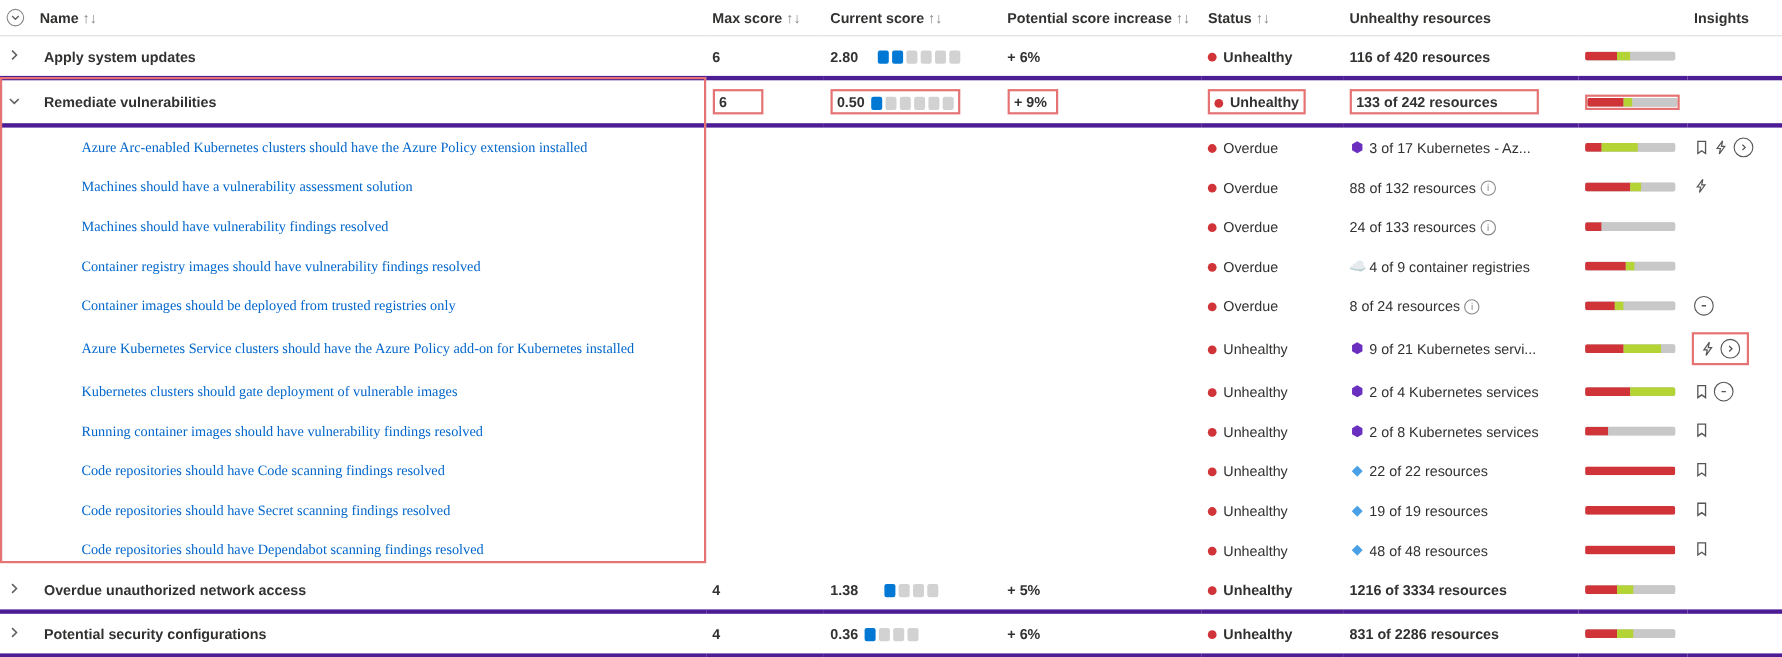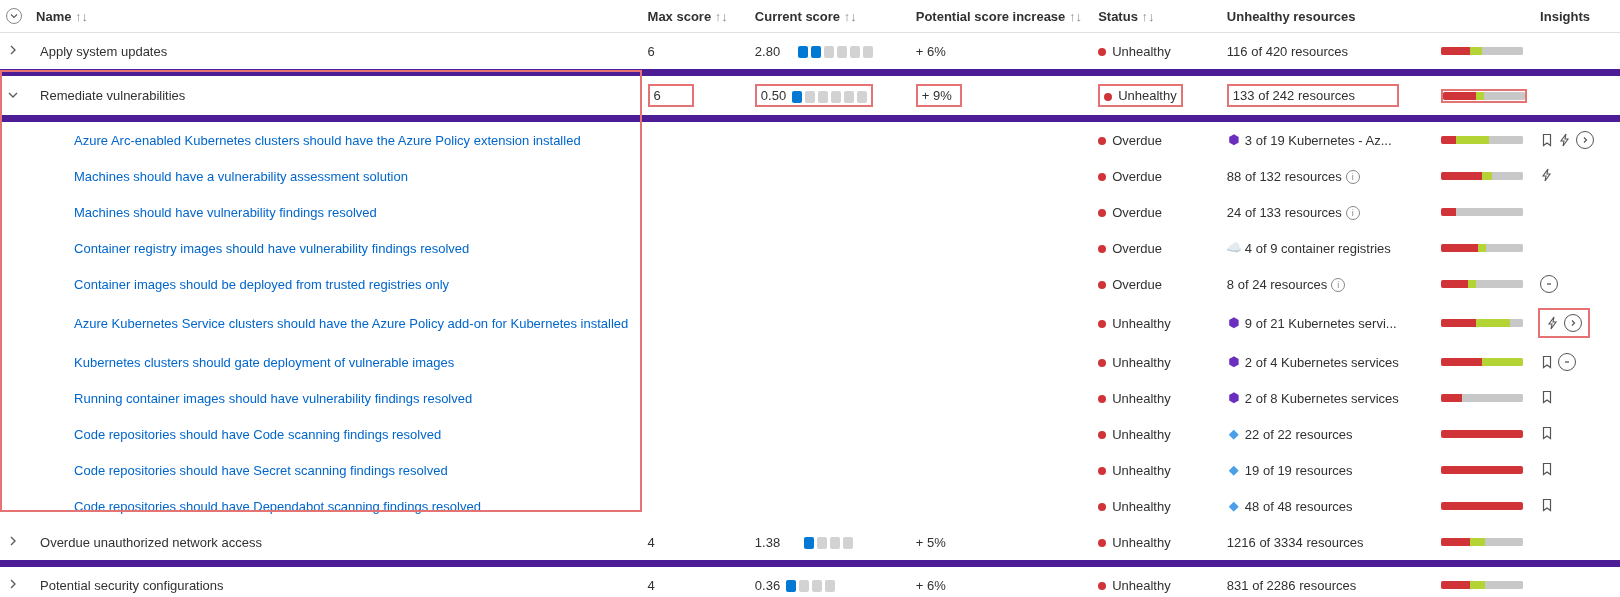--- a/index.html
+++ b/index.html
@@ -12,28 +12,28 @@
   .col-max { width: 100px; text-align:left;}
   .col-cur { width: 150px; }
   .col-pot { width: 170px; }
   .col-status { width: 120px; }
   .col-unh { width: 200px; }
   .col-bar { width: 92px; }
   .col-ins { width: 80px; text-align:left;}
   .chev { cursor: pointer; display:inline-flex; width:14px; height:14px; align-items:center; justify-content:center; color:#605e5c;}
   .link { color: #0066cc; cursor: pointer; }
   .indent1 { padding-left: 4px; }
-  .indent2 { padding-left: 38px; }
+  .indent2 { padding-left: 38px; font-family: Liberation Serif, serif; }
   .status-dot { display:inline-block; width:8px; height:8px; border-radius:50%; margin-right:6px; vertical-align:middle;}
   .dot-red { background:#d13438; }
   .bar { display:flex; height:8px; width:82px; border-radius:2px; overflow:hidden; background:#c8c8c8;}
   .bar .seg-r { background:#d13438; }
   .bar .seg-g { background:#b4d335; }
   .bar .seg-gy { background:#c8c8c8; }
-  .grp-row td { border-bottom:7px solid #4c1d95; }
+  .grp-row td { border-bottom:4px solid #4c1d95;font-weight:bold; }
   .sub-row td { border-bottom: none; }
   .hlt { outline: 2.5px solid #e57373; outline-offset: -2px; background: rgba(255,255,255,0.01); }
   .hlt-pad { display:inline-block; min-width:34px; padding:4px 6px; }
   .sq { width:10px; height:12px; display:inline-block; border-radius:2px; }
   .sq.on { background:#0078d4; }
   .sq.off { background:#d2d2d2; }
   .sqrow { display:inline-flex; gap:3px; vertical-align:middle;}
   .res-ico { display:inline-block; width:14px; text-align:center; margin-right:4px; }
   .info { color:#8a8886; border:1px solid #8a8886; border-radius:50%; width:12px; height:12px; display:inline-flex; align-items:center; justify-content:center; font-size:9px; line-height:1; margin-left:4px; cursor:default;}
   .ins-icons { display:inline-flex; gap:4px; align-items:center; color:#555;}
@@ -130,21 +130,21 @@
             </div></span></td>
         <td class="col-ins"></td>
       </tr>
       <tr class="sub-row">
         <td style="outline-offset: -2px;"></td>
         <td style="outline-offset: -2px;"><span class="indent2 link">Azure Arc-enabled Kubernetes clusters should have the Azure Policy extension installed</span></td>
         <td></td>
         <td></td>
         <td></td>
         <td><span class="status-dot dot-red"></span><span>Overdue</span></td>
-        <td><span class="res-ico" style="color:#6b2fbf">⬢</span><span class="ellipsis">3 of 19 Kubernetes - Az...</span></td>
+        <td><span class="res-ico" style="color:#6b2fbf">⬢</span><span class="ellipsis">3 of 17 Kubernetes - Az...</span></td>
         <td>
           <div class="bar">
             <div class="seg-r" style="width:18%"></div>
             <div class="seg-g" style="width:40%"></div>
             <div class="seg-gy" style="width:42%"></div>
           </div>
         </td>
         <td><span class="ins-icons">
             <svg width="14" height="14" viewBox="0 0 14 14">
               <path d="M3.5 1.5 h7 v11 l-3.5 -2.5 l-3.5 2.5 z" fill="none" stroke="#555" stroke-width="1.2"></path>

